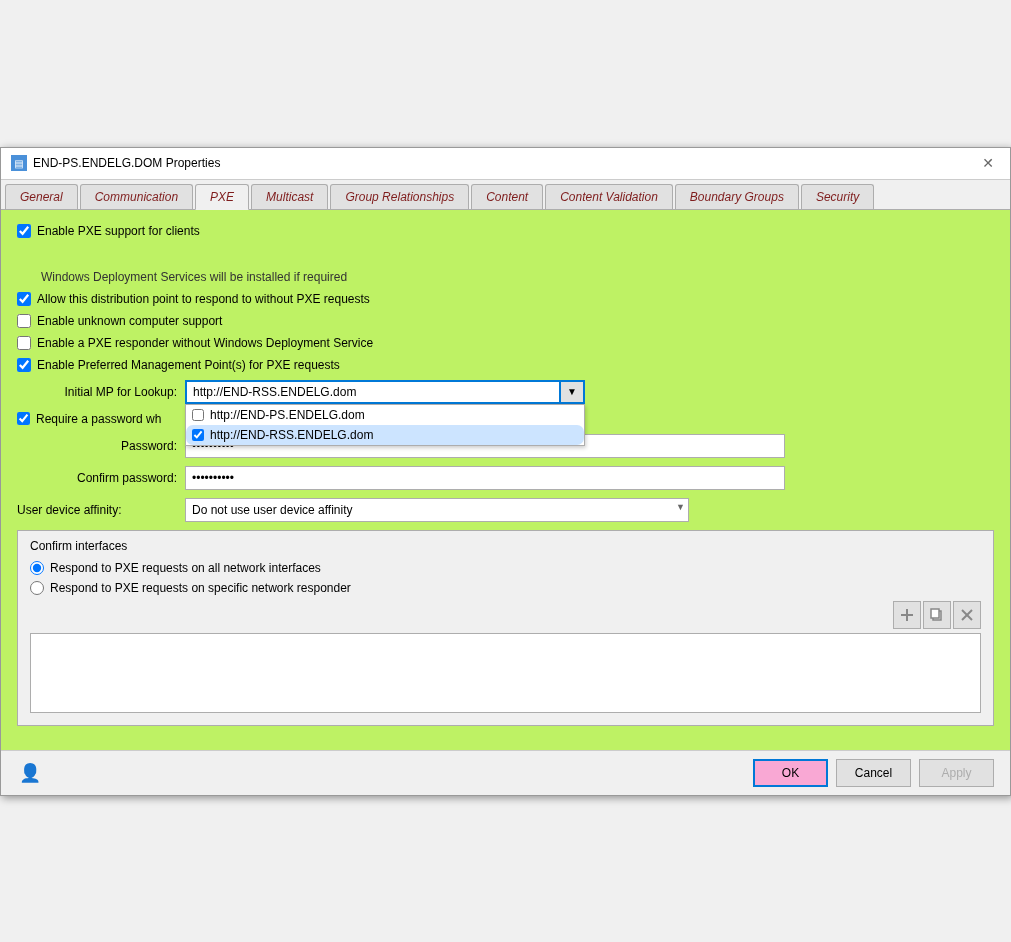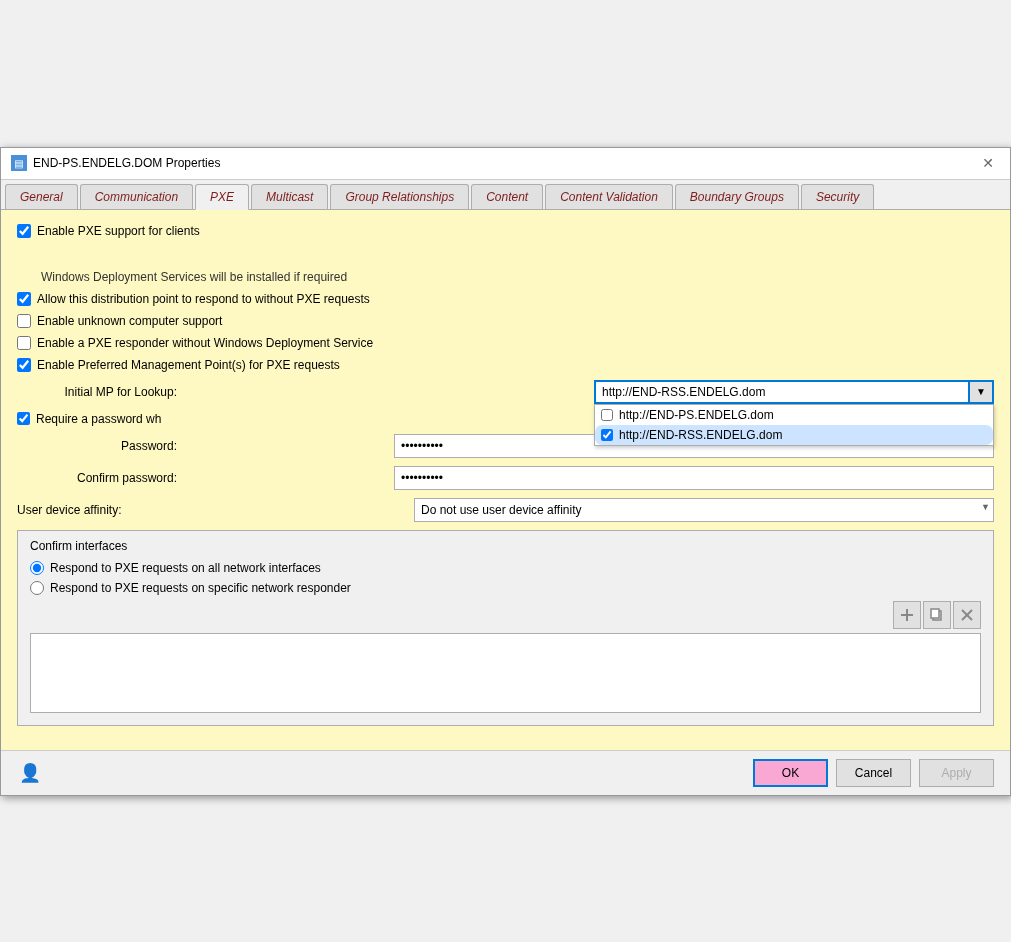--- a/index.html
+++ b/index.html
@@ -80,21 +80,21 @@
     .tab.active {
       background: #f0f0f0;
       border-bottom: 1px solid #f0f0f0;
       font-weight: normal;
       z-index: 1;
       margin-bottom: -1px;
     }
 
     
     .content {
-      background: #fef9c3;
+      background: #bef264;
       padding: 14px 16px;
     }
 
     .checkbox-row {
       display: flex;
       align-items: center;
       gap: 6px;
       margin-bottom: 8px;
     }
     .checkbox-row input[type="checkbox"] {
@@ -107,21 +107,20 @@
       margin-bottom: 8px;
       color: #333;
       margin-top: 32px;
     }
 
     .form-row {
       display: flex;
       align-items: center;
       margin-bottom: 8px;
       gap: 8px;
-      justify-content: space-between;
     }
     .form-label {
       min-width: 160px;
       text-align: right;
       color: #000;
     }
     .form-label-left {
       min-width: 160px;
       color: #000;
     }
@@ -186,21 +185,21 @@
       flex: 1;
       padding: 3px 6px;
       border: 1px solid #adadad;
       background: white;
       font-size: 12px;
       height: 24px;
     }
     .select-wrapper {
       position: relative;
       display: inline-block;
-      width: 580px;
+      width: 504px;
     }
     .select-wrapper select {
       width: 100%;
       padding: 2px 24px 2px 6px;
       border: 1px solid #adadad;
       background: white;
       font-size: 12px;
       appearance: none;
       height: 24px;
     }

